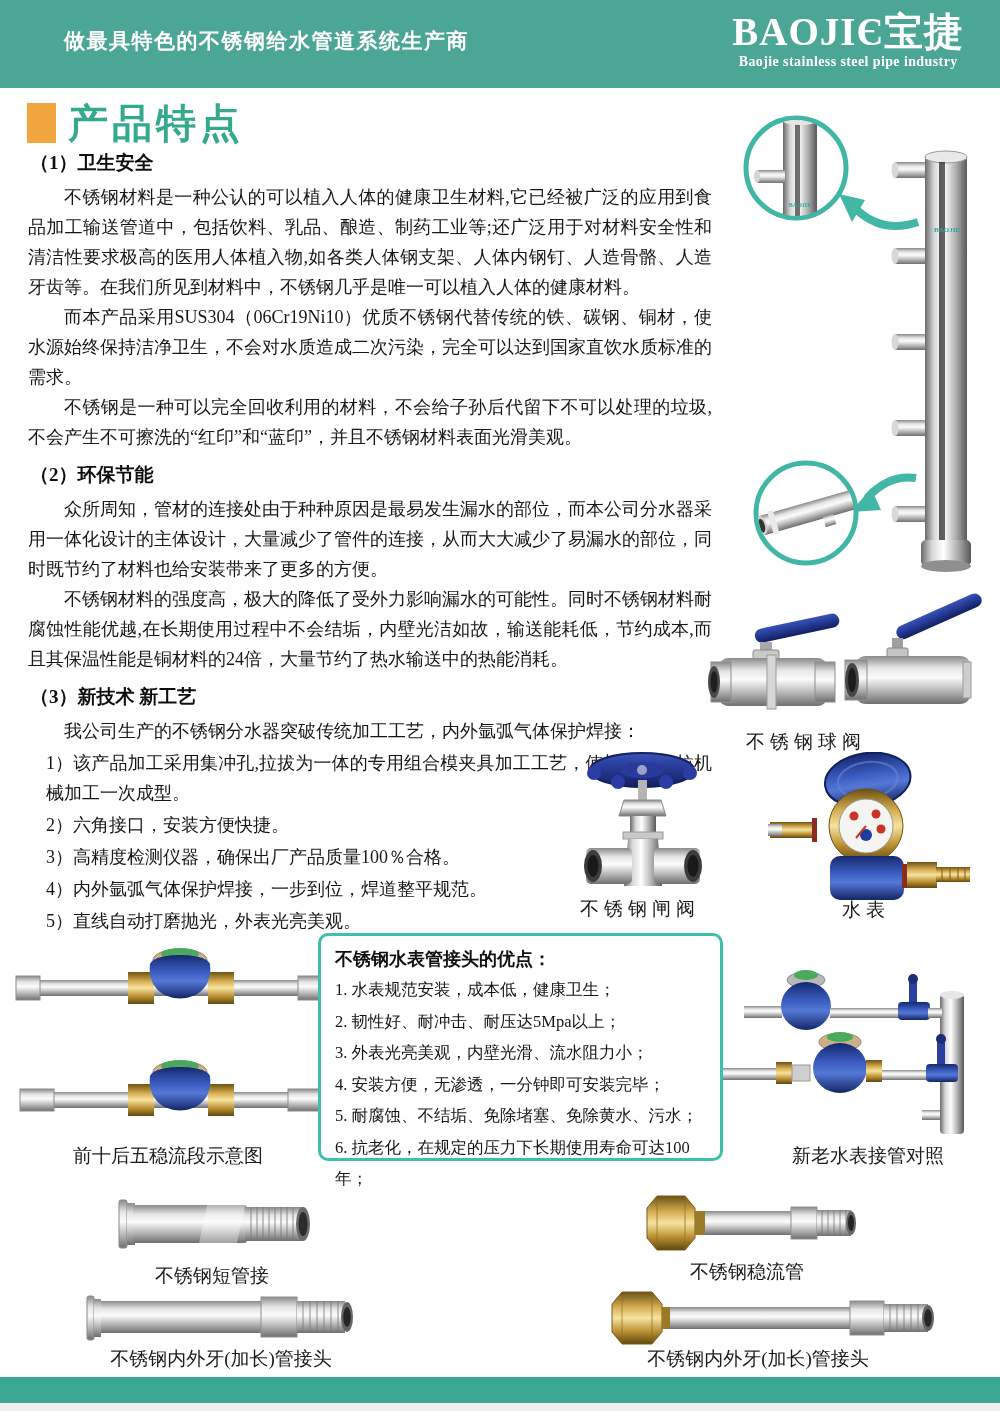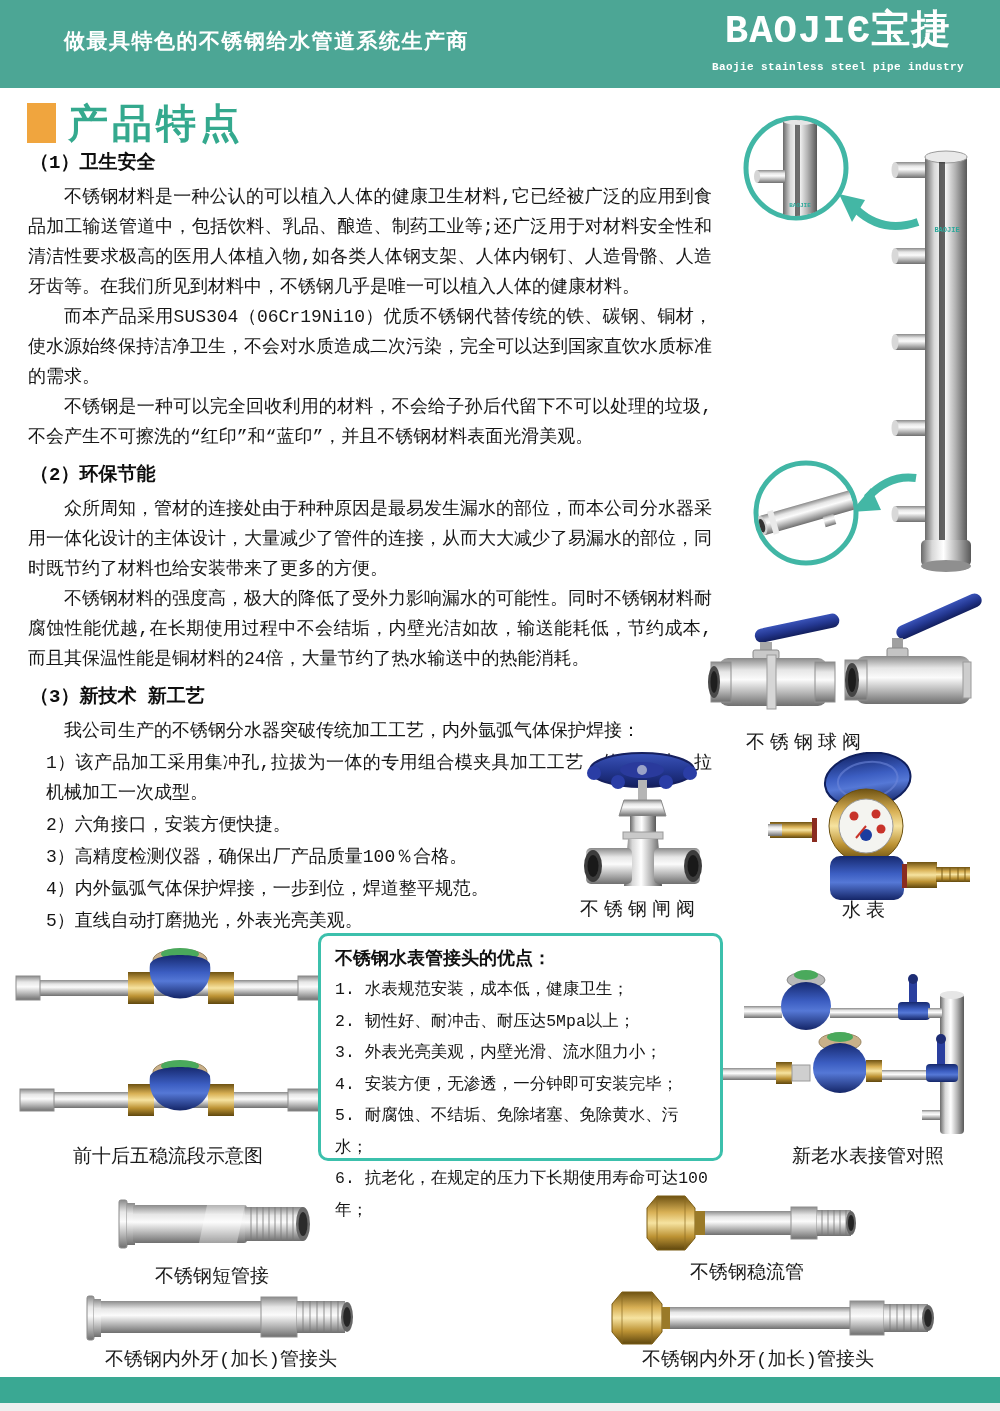--- a/index.html
+++ b/index.html
@@ -1,23 +1,23 @@
 <!DOCTYPE html>
 <html lang="zh"><head>
 <meta charset="utf-8">
 <style>
   html,body{margin:0;padding:0;background:#fff;}
   .page{position:relative;width:1000px;height:1411px;background:#fff;overflow:hidden;
-        font-family:Liberation Mono, monospace;}
+        font-family:Liberation Serif, serif;}
   
   .header{position:absolute;left:0;top:0;width:1000px;height:88px;background:#4ca695;}
   .slogan{position:absolute;left:64px;top:27px;font-size:21px;font-weight:bold;color:#fff;letter-spacing:1.5px;}
   .logo-wrap{position:absolute;right:36px;top:10px;text-align:center;color:#fff;}
   .logo-main{font-size:39px;font-weight:bold;letter-spacing:1px;line-height:44px;text-align:center;}
-  .logo-tag{font-size:11px;font-weight:bold;letter-spacing:.4px;margin-top:7px;}
+  .logo-tag{font-size:14px;font-weight:bold;letter-spacing:.4px;margin-top:0;}
   .footer-bar{position:absolute;left:0;top:1377px;width:1000px;height:26px;background:#3aa893;}
   .footer-strip{position:absolute;left:0;top:1403px;width:1000px;height:8px;background:#efefef;}
   
   .title-square{position:absolute;left:27px;top:103px;width:29px;height:40px;background:#f0a53e;}
   .page-title{position:absolute;left:68px;top:96px;font-size:40px;color:#34a98e;font-weight:bold;letter-spacing:4px;}
   
   .text-col{position:absolute;left:28px;top:140px;width:684px;color:#161616;}
   .sec-h{font-size:19px;font-weight:bold;color:#0e0e0e;line-height:30px;margin:8px 0 4px 2px;}
   .para{font-size:18px;line-height:30px;margin:0;text-indent:2em;text-align:justify;}
   .li{font-size:18px;line-height:30px;margin:2px 0 0 0;padding-left:18px;text-align:justify;}

